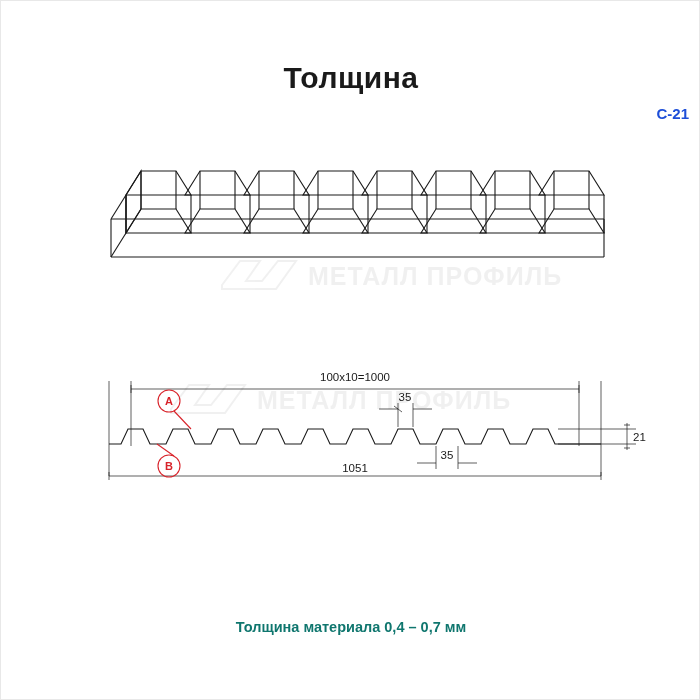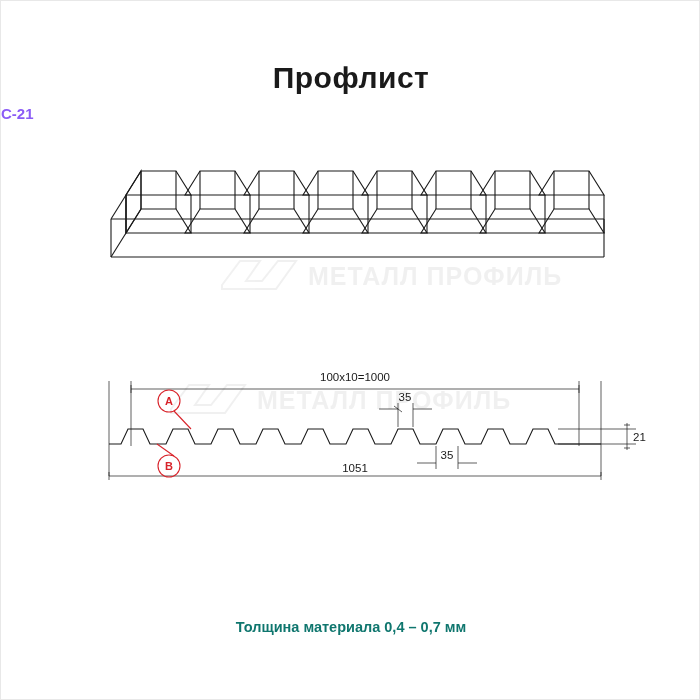--- a/index.html
+++ b/index.html
@@ -31,24 +31,24 @@
     font-size: 30px;
     font-weight: bold;
     letter-spacing: 0.5px;
     color: #1a1a1a;
   }
   .subtitle {
     position: absolute;
     top: 104px;
     left: 0;
     width: 688px;
-    text-align: left;
+    text-align: right;
     font-size: 15px;
     font-weight: bold;
-    color: #8b5cf6;
+    color: #1d4ed8;
   }
   .footer-note {
     position: absolute;
     top: 618px;
     left: 0;
     width: 700px;
     text-align: center;
     font-size: 14.5px;
     font-weight: bold;
     color: #0f766e;
@@ -84,21 +84,21 @@
   .dim { fill: none; stroke: #1a1a1a; stroke-width: 0.7; }
   .dim-txt { font-size: 11.5px; fill: #1a1a1a; font-family: "Liberation Sans", sans-serif; }
   .callout { fill: none; stroke: #d8232a; stroke-width: 1.1; }
   .callout-txt { font-size: 11px; fill: #d8232a; font-family: "Liberation Sans", sans-serif; font-weight: bold; }
 </style>
 </head>
 <body>
 
 <div class="page">
 
-  <div class="title">Профлист</div>
+  <div class="title">Толщина</div>
   <div class="subtitle">С-21</div>
 
   <div class="art-3d">
     <svg width="540" height="150" viewBox="0 0 540 150">
       <g>
 
         <path class="ln" d="M60 20 L60 58 L45 82 L45 44 Z"></path>
 
         <g>
           <path class="ln" d="M45 44 L60 20 L95 20 L110 44 Z"></path>

